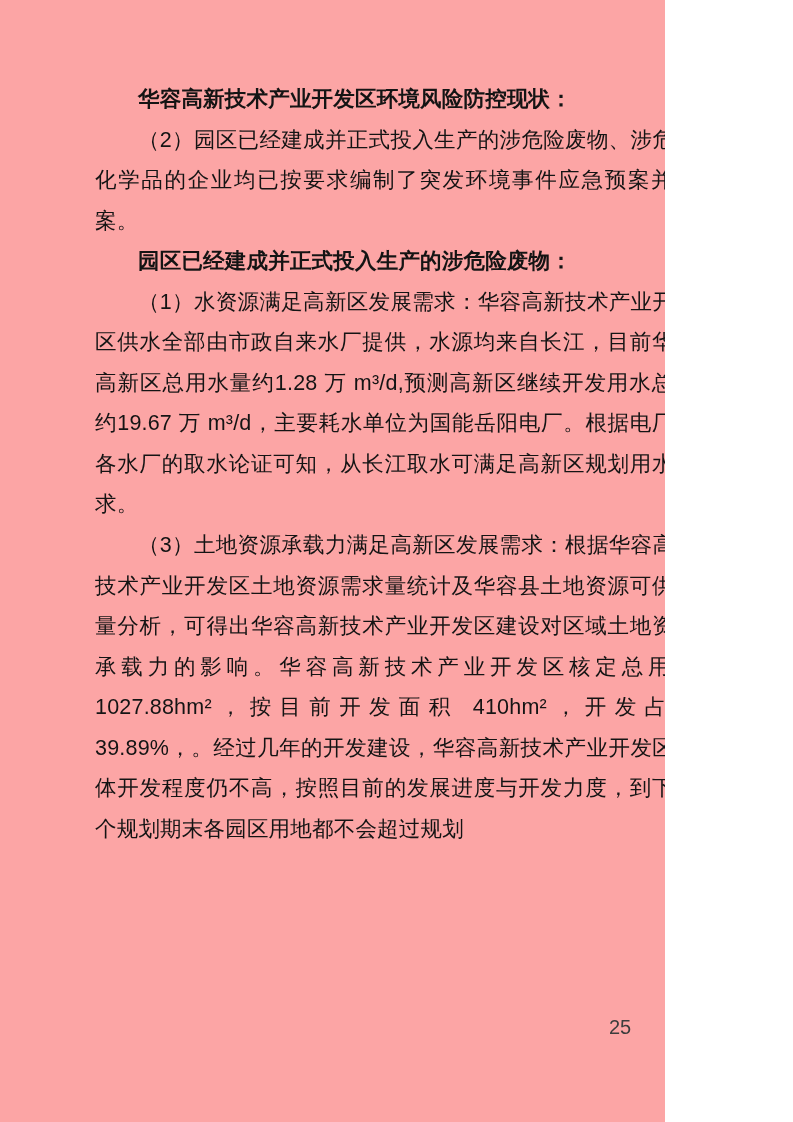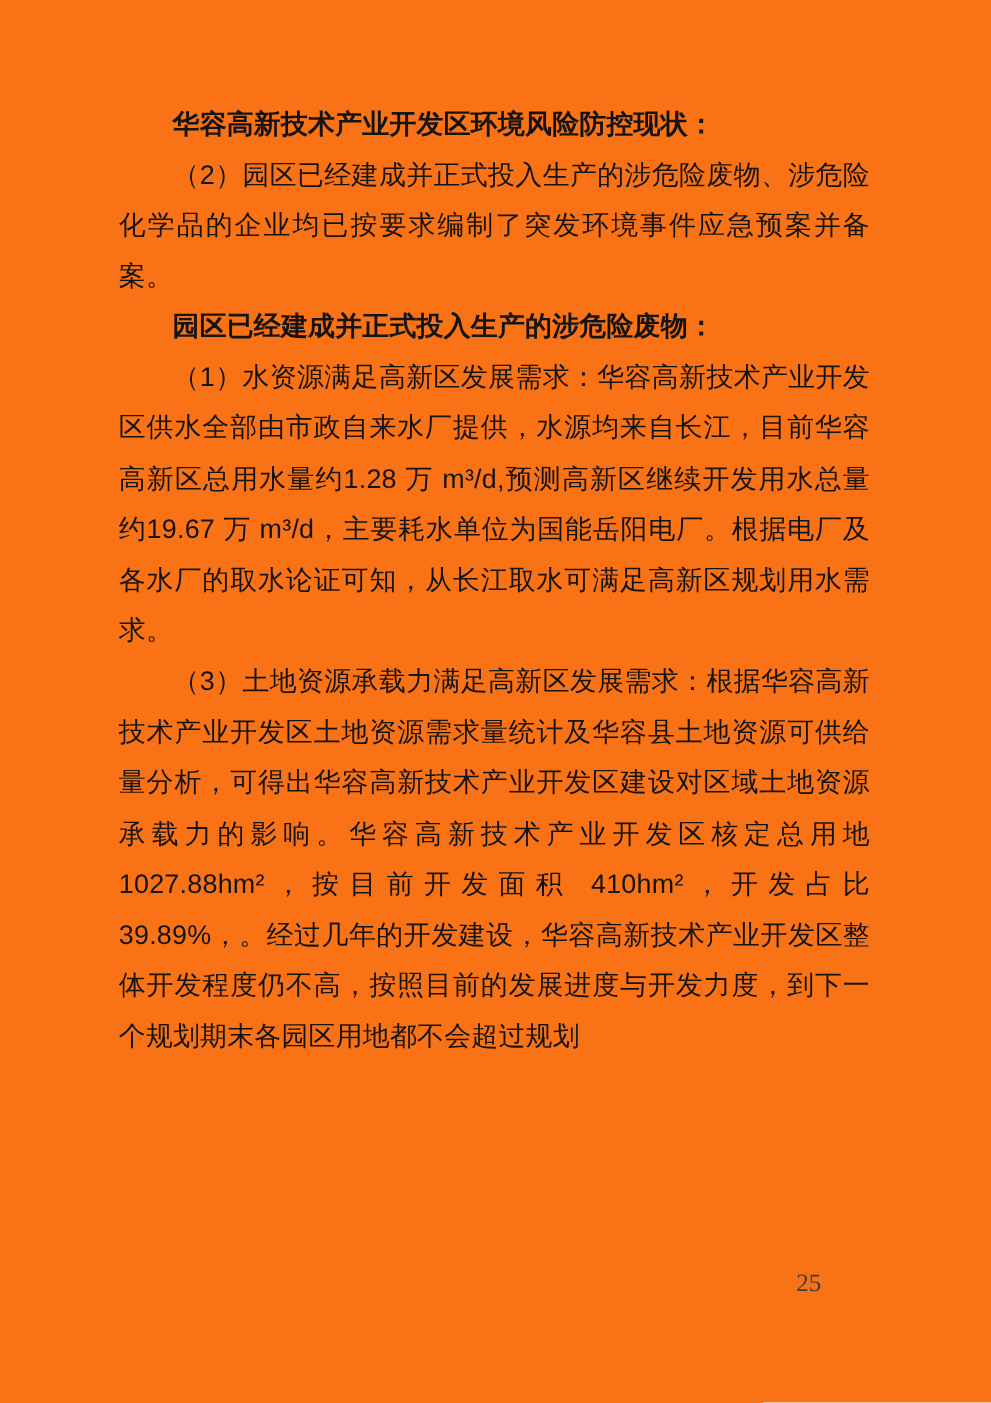--- a/index.html
+++ b/index.html
@@ -2,23 +2,23 @@
 <html><head>
 <meta charset="utf-8">
 <style>
   html, body {
     margin: 0;
     padding: 0;
     background: #ffffff;
   }
   .page {
     position: relative;
-    width: 793px;
+    width: 665px;
     height: 1122px;
-    background: #f97316;
+    background: #fca5a5;
     overflow: hidden;
     font-family: "Liberation Sans", sans-serif;
     color: #141414;
   }
   .content {
     position: absolute;
     left: 95px;
     top: 79px;
     width: 601px;
   }
@@ -30,26 +30,26 @@
     text-align: justify;
     text-indent: 2em;
     letter-spacing: 0.2px;
     word-break: normal;
   }
   .content p.heading {
     font-weight: bold;
   }
   .page-number {
     position: absolute;
-    left: 637px;
+    left: 609px;
     top: 1016px;
     font-size: 20px;
     line-height: 22px;
     color: #3d3d3d;
-    font-family: Liberation Serif, serif;
+    font-family: Liberation Sans, sans-serif;
   }
 </style>
 </head>
 <body>
 
 <div class="page">
   <div class="content">
     <p class="heading">华容高新技术产业开发区环境风险防控现状：</p>
     <p class="para">（2）园区已经建成并正式投入生产的涉危险废物、涉危险化学品的企业均已按要求编制了突发环境事件应急预案并备案。</p>
     <p class="heading">园区已经建成并正式投入生产的涉危险废物：</p>

